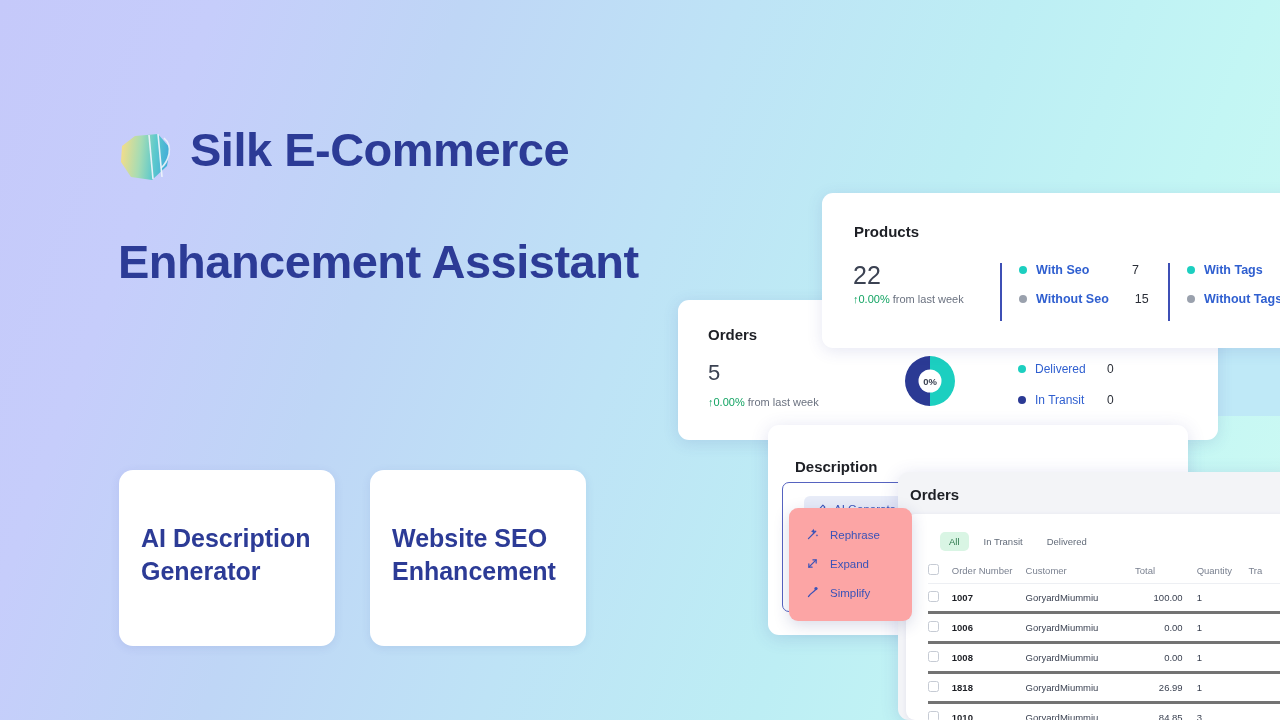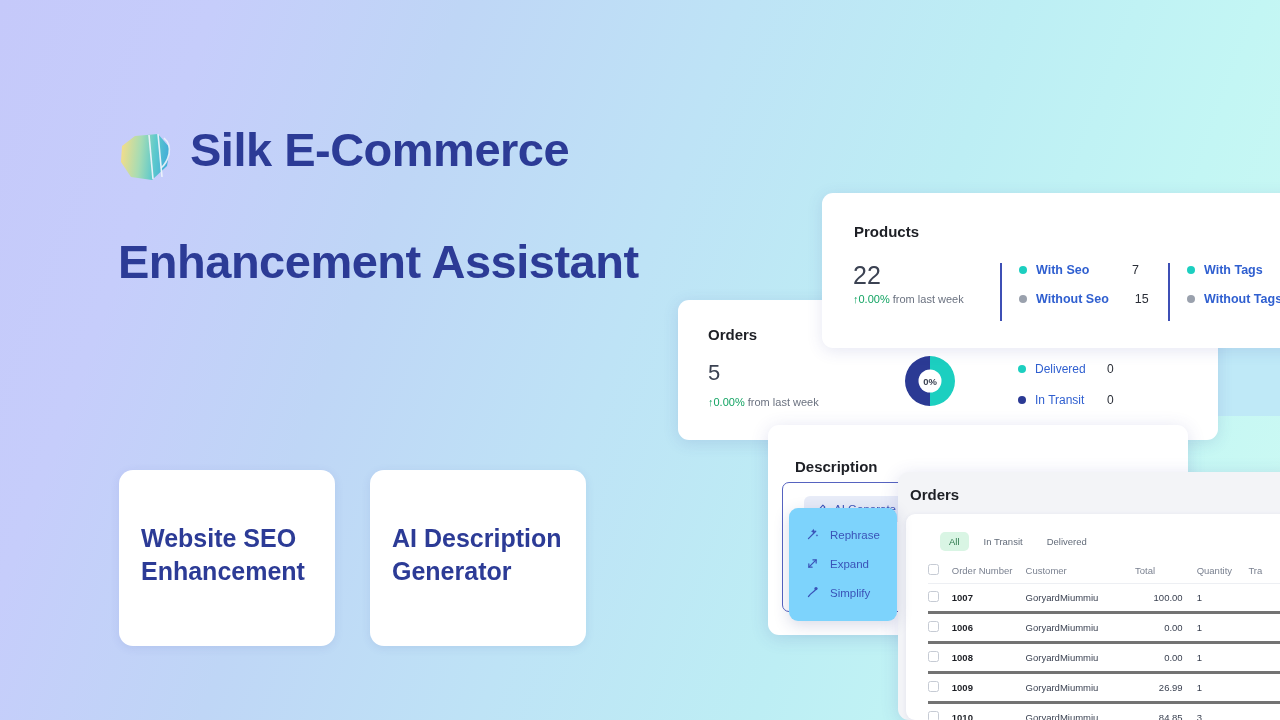--- a/index.html
+++ b/index.html
@@ -199,22 +199,22 @@
   .ai-gen-btn .pen { margin-right: 8px; display: flex; }
   .editor-text {
     position: absolute;
     left: 21px; top: 50px;
     font-size: 11.5px;
     color: #3b4252;
   }
   .ai-menu {
     position: absolute;
     left: 789px; top: 508px;
-    width: 108px;
-    background: #7dd3fc;
+    width: 123px;
+    background: #fca5a5;
     border-radius: 9px;
     box-shadow: 0 4px 16px rgba(40,50,120,0.18);
     padding: 12px 0 14px 0;
     z-index: 8;
   }
   .ai-menu-item {
     display: flex; align-items: center;
     padding: 8px 0 8px 15px;
     font-size: 11.5px;
     color: #3a53b8;
@@ -321,24 +321,24 @@
       </div>
     </div>
     <div class="page-title">
       <div class="title-line2">Enhancement Assistant</div>
     </div>
   </div>
 
 
   <div class="feature-cards">
     <div class="feature-card">
+      <div class="ftitle">AI Description Generator</div>
+    </div>
+    <div class="feature-card">
       <div class="ftitle">Website SEO Enhancement</div>
-    </div>
-    <div class="feature-card">
-      <div class="ftitle">AI Description Generator</div>
     </div>
   </div>
 </div>
 
 <div class="orders-right-panel"></div>
 
 <div class="mock orders-card">
   <div class="card-heading">Orders</div>
   <div class="big-num">5</div>
   <div class="delta">
@@ -496,21 +496,21 @@
         <tr>
           <td><span class="cb"></span></td>
           <td class="ordnum">1008</td>
           <td>GoryardMiummiu</td>
           <td class="td-num">0.00</td>
           <td>1</td>
           <td></td>
         </tr>
         <tr>
           <td><span class="cb"></span></td>
-          <td class="ordnum">1009</td>
+          <td class="ordnum">1818</td>
           <td>GoryardMiummiu</td>
           <td class="td-num">26.99</td>
           <td>1</td>
           <td></td>
         </tr>
         <tr>
           <td><span class="cb"></span></td>
           <td class="ordnum">1010</td>
           <td>GoryardMiummiu</td>
           <td class="td-num">84.85</td>

